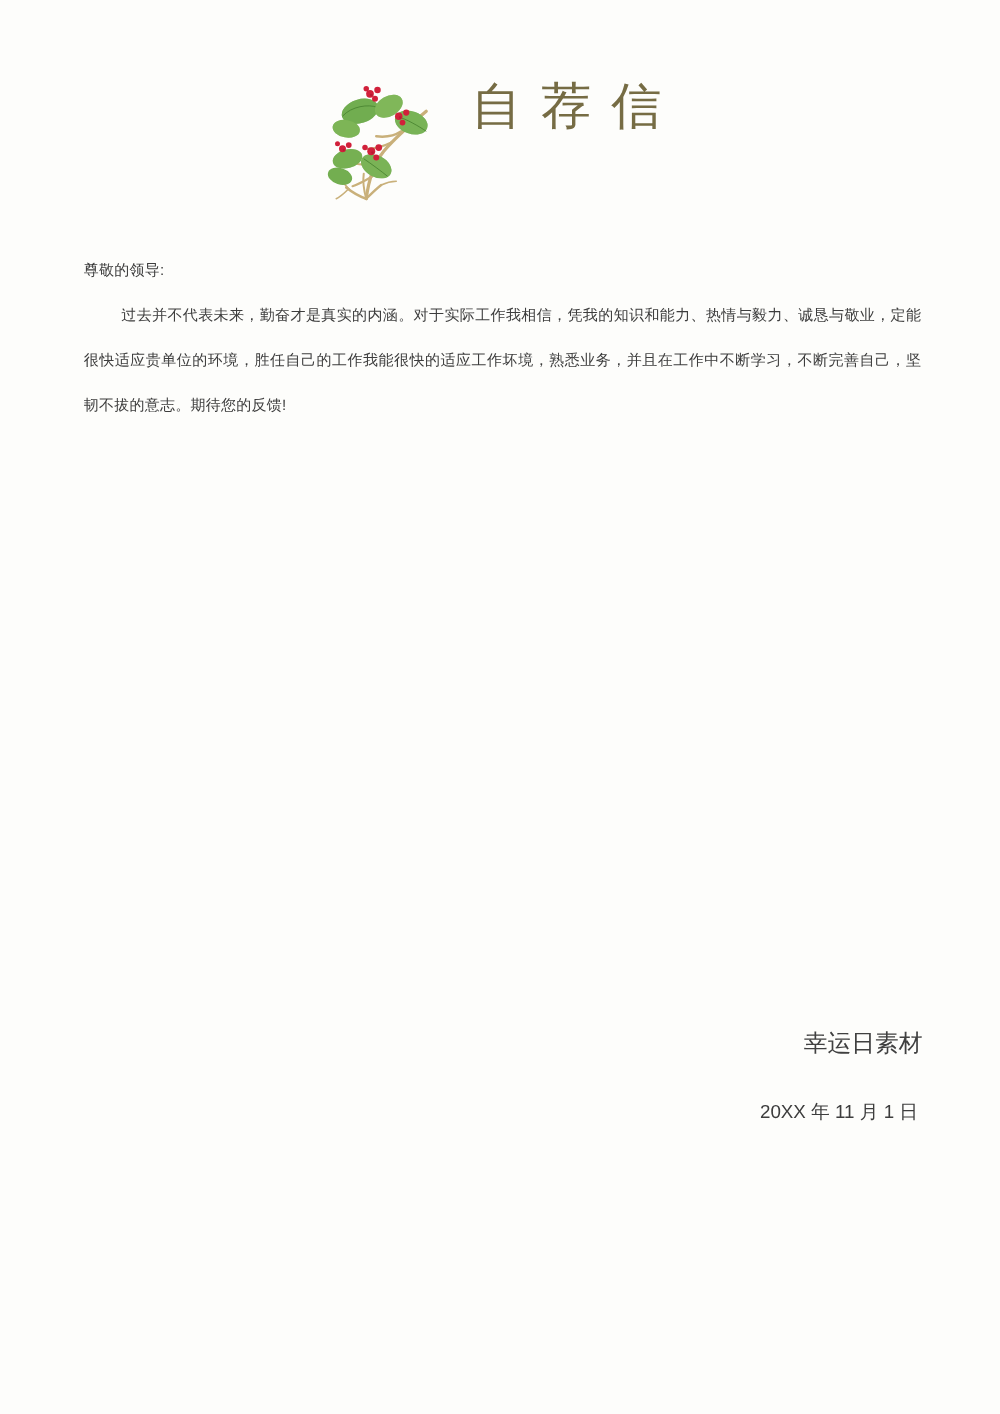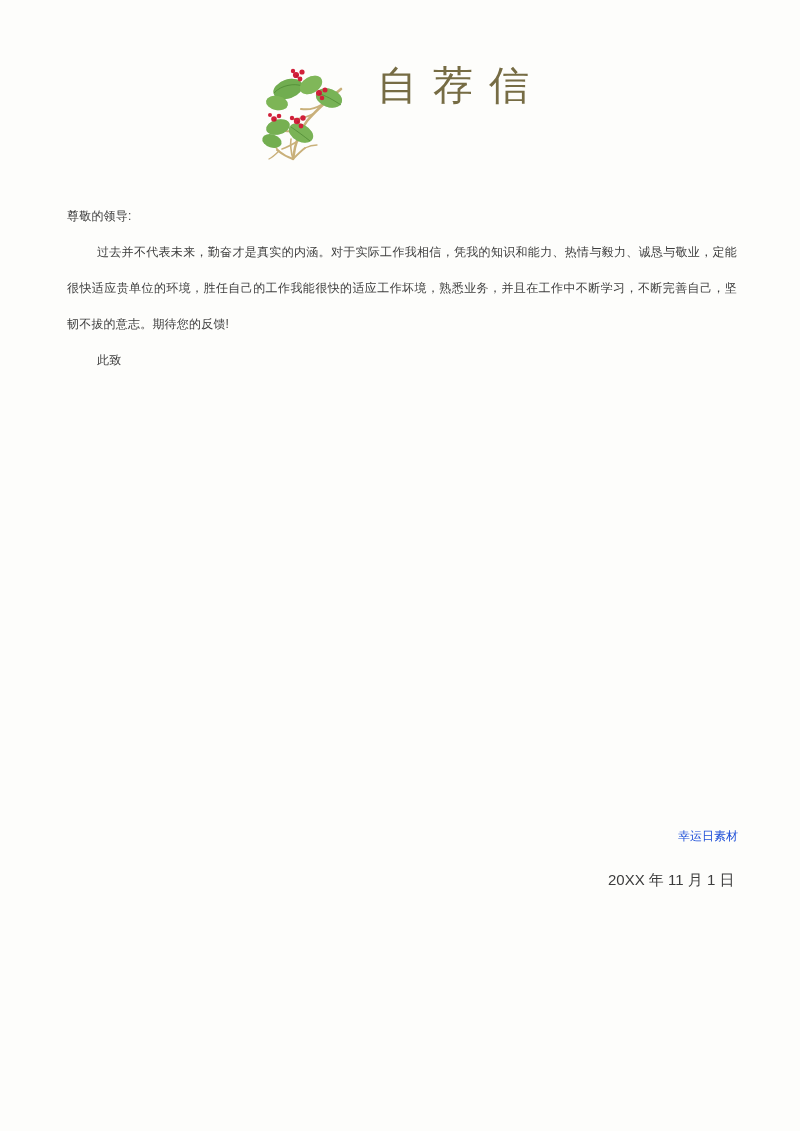--- a/index.html
+++ b/index.html
@@ -90,33 +90,33 @@
 
   
   .sign-block {
     position: absolute;
     left: 0;
     top: 818px;
     width: 800px;
   }
 
   .sign-name {
-    font-size: 12px;
+    font-size: 19px;
     line-height: 36px;
-    color: #1d4ed8;
+    color: #404040;
     text-align: right;
     padding-right: 62px;
     margin: 0;
   }
 
   .sign-date {
     font-size: 15px;
     line-height: 36px;
     color: #3d3d3d;
-    margin: 8px;
+    margin: 18px;
     width: 130px;
     margin-left: 608px;
     text-align: left;
     word-break: break-all;
   }
 </style>
 </head>
 <body>
 
 <div class="page">
@@ -194,21 +194,20 @@
         </g>
       </svg>
 
       <div class="doc-title">自荐信</div>
     </div>
   </div>
 
   <div class="body-area">
     <p class="para salutation">尊敬的领导:</p>
     <p class="para indent">过去并不代表未来，勤奋才是真实的内涵。对于实际工作我相信，凭我的知识和能力、热情与毅力、诚恳与敬业，定能很快适应贵单位的环境，胜任自己的工作我能很快的适应工作坏境，熟悉业务，并且在工作中不断学习，不断完善自己，坚韧不拔的意志。期待您的反馈!</p>
-    <p class="para indent">此致</p>
   </div>
 
   <div class="sign-block">
     <p class="sign-name">幸运日素材</p>
     <p class="sign-date">20XX 年 11 月 1 日</p>
   </div>
 
 </div>
 
 </body></html>

